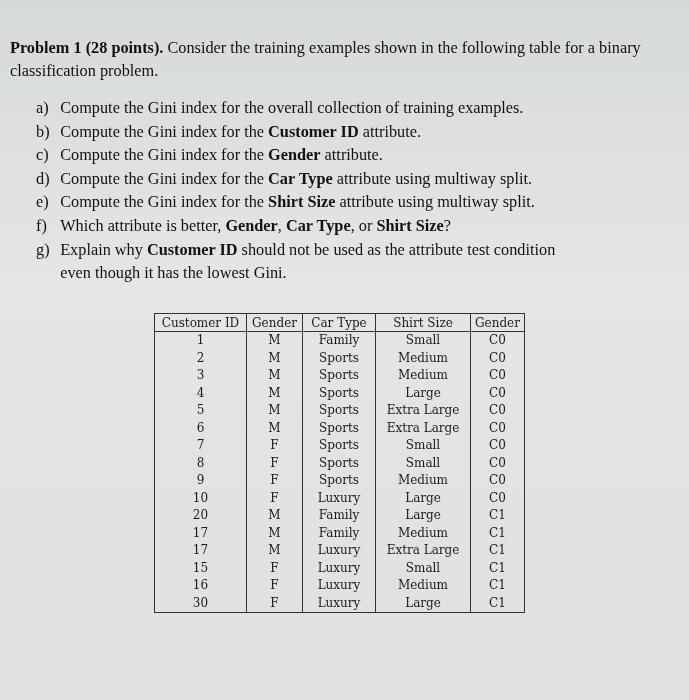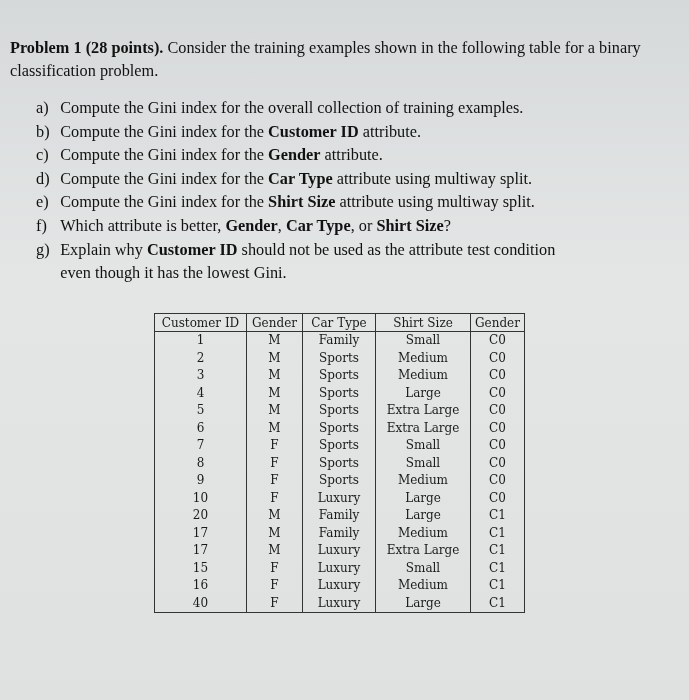--- a/index.html
+++ b/index.html
@@ -201,20 +201,20 @@
         <td>C1</td>
       </tr>
       <tr>
         <td>16</td>
         <td>F</td>
         <td>Luxury</td>
         <td>Medium</td>
         <td>C1</td>
       </tr>
       <tr>
-        <td>40</td>
+        <td>30</td>
         <td>F</td>
         <td>Luxury</td>
         <td>Large</td>
         <td>C1</td>
       </tr>
     </tbody>
 </table>
 
 </body></html>

